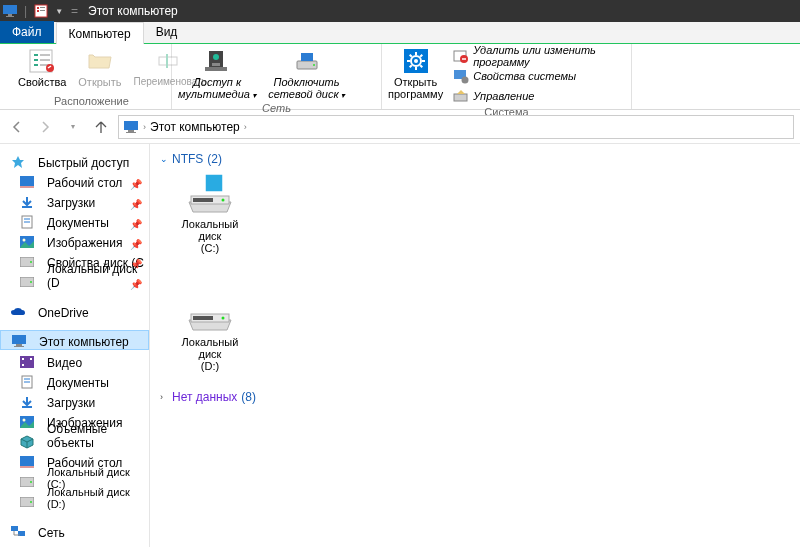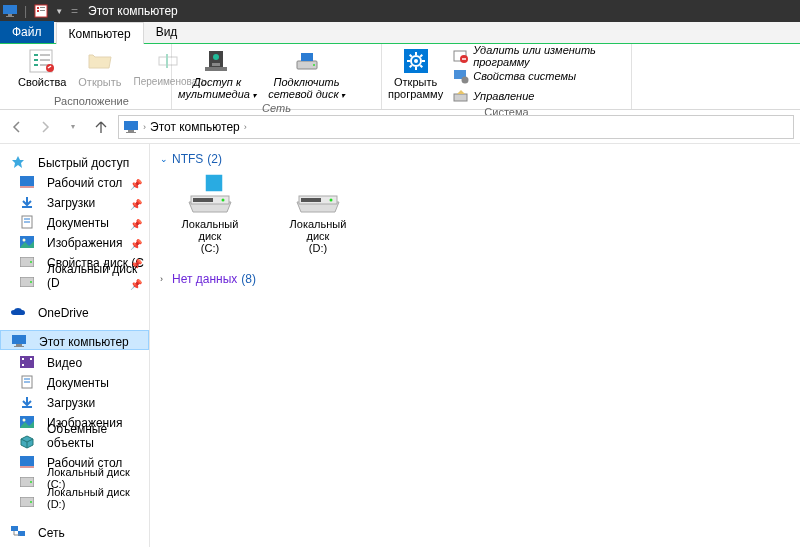--- a/index.html
+++ b/index.html
@@ -34,21 +34,21 @@
   .srow.child { padding-left:19px; }
   .srow.selected { background:#cce8ff; border:1px solid #99d1ff; }
   .srow .pin { position:absolute; right:6px; color:#888; font-size:10px;}
   .ic16 { width:16px; height:16px; display:flex; align-items:center; justify-content:center; flex:none;}
   .content { flex:1; padding:8px 10px; overflow:auto; }
   .cat-header { display:flex; align-items:center; gap:2px; font-size:12px; margin-bottom:6px; cursor:pointer; }
   .cat-chev { font-size:9px; color:#404040; width:10px; }
   .cat-chev.open { color:#0066cc; }
   .cat-name { }
   .cat-count { color:#666; margin-left:2px;}
-  .drives { display:flex; gap:36px; padding-left:14px; margin-bottom:18px;}
+  .drives { display:flex; gap:36px; padding-left:14px; margin-bottom:18px;flex-direction:column;}
   .drive { width:72px; display:flex; flex-direction:column; align-items:center; font-size:11px; text-align:center; cursor:pointer; }
   .drive .dicon { width:54px; height:44px; position:relative; margin-bottom:2px; }
   svg { display:block; }
 </style>
 </head>
 <body>
 
 <div class="titlebar">
   <span class="titlebar-ic">
     <svg width="14" height="12" viewBox="0 0 14 12">

